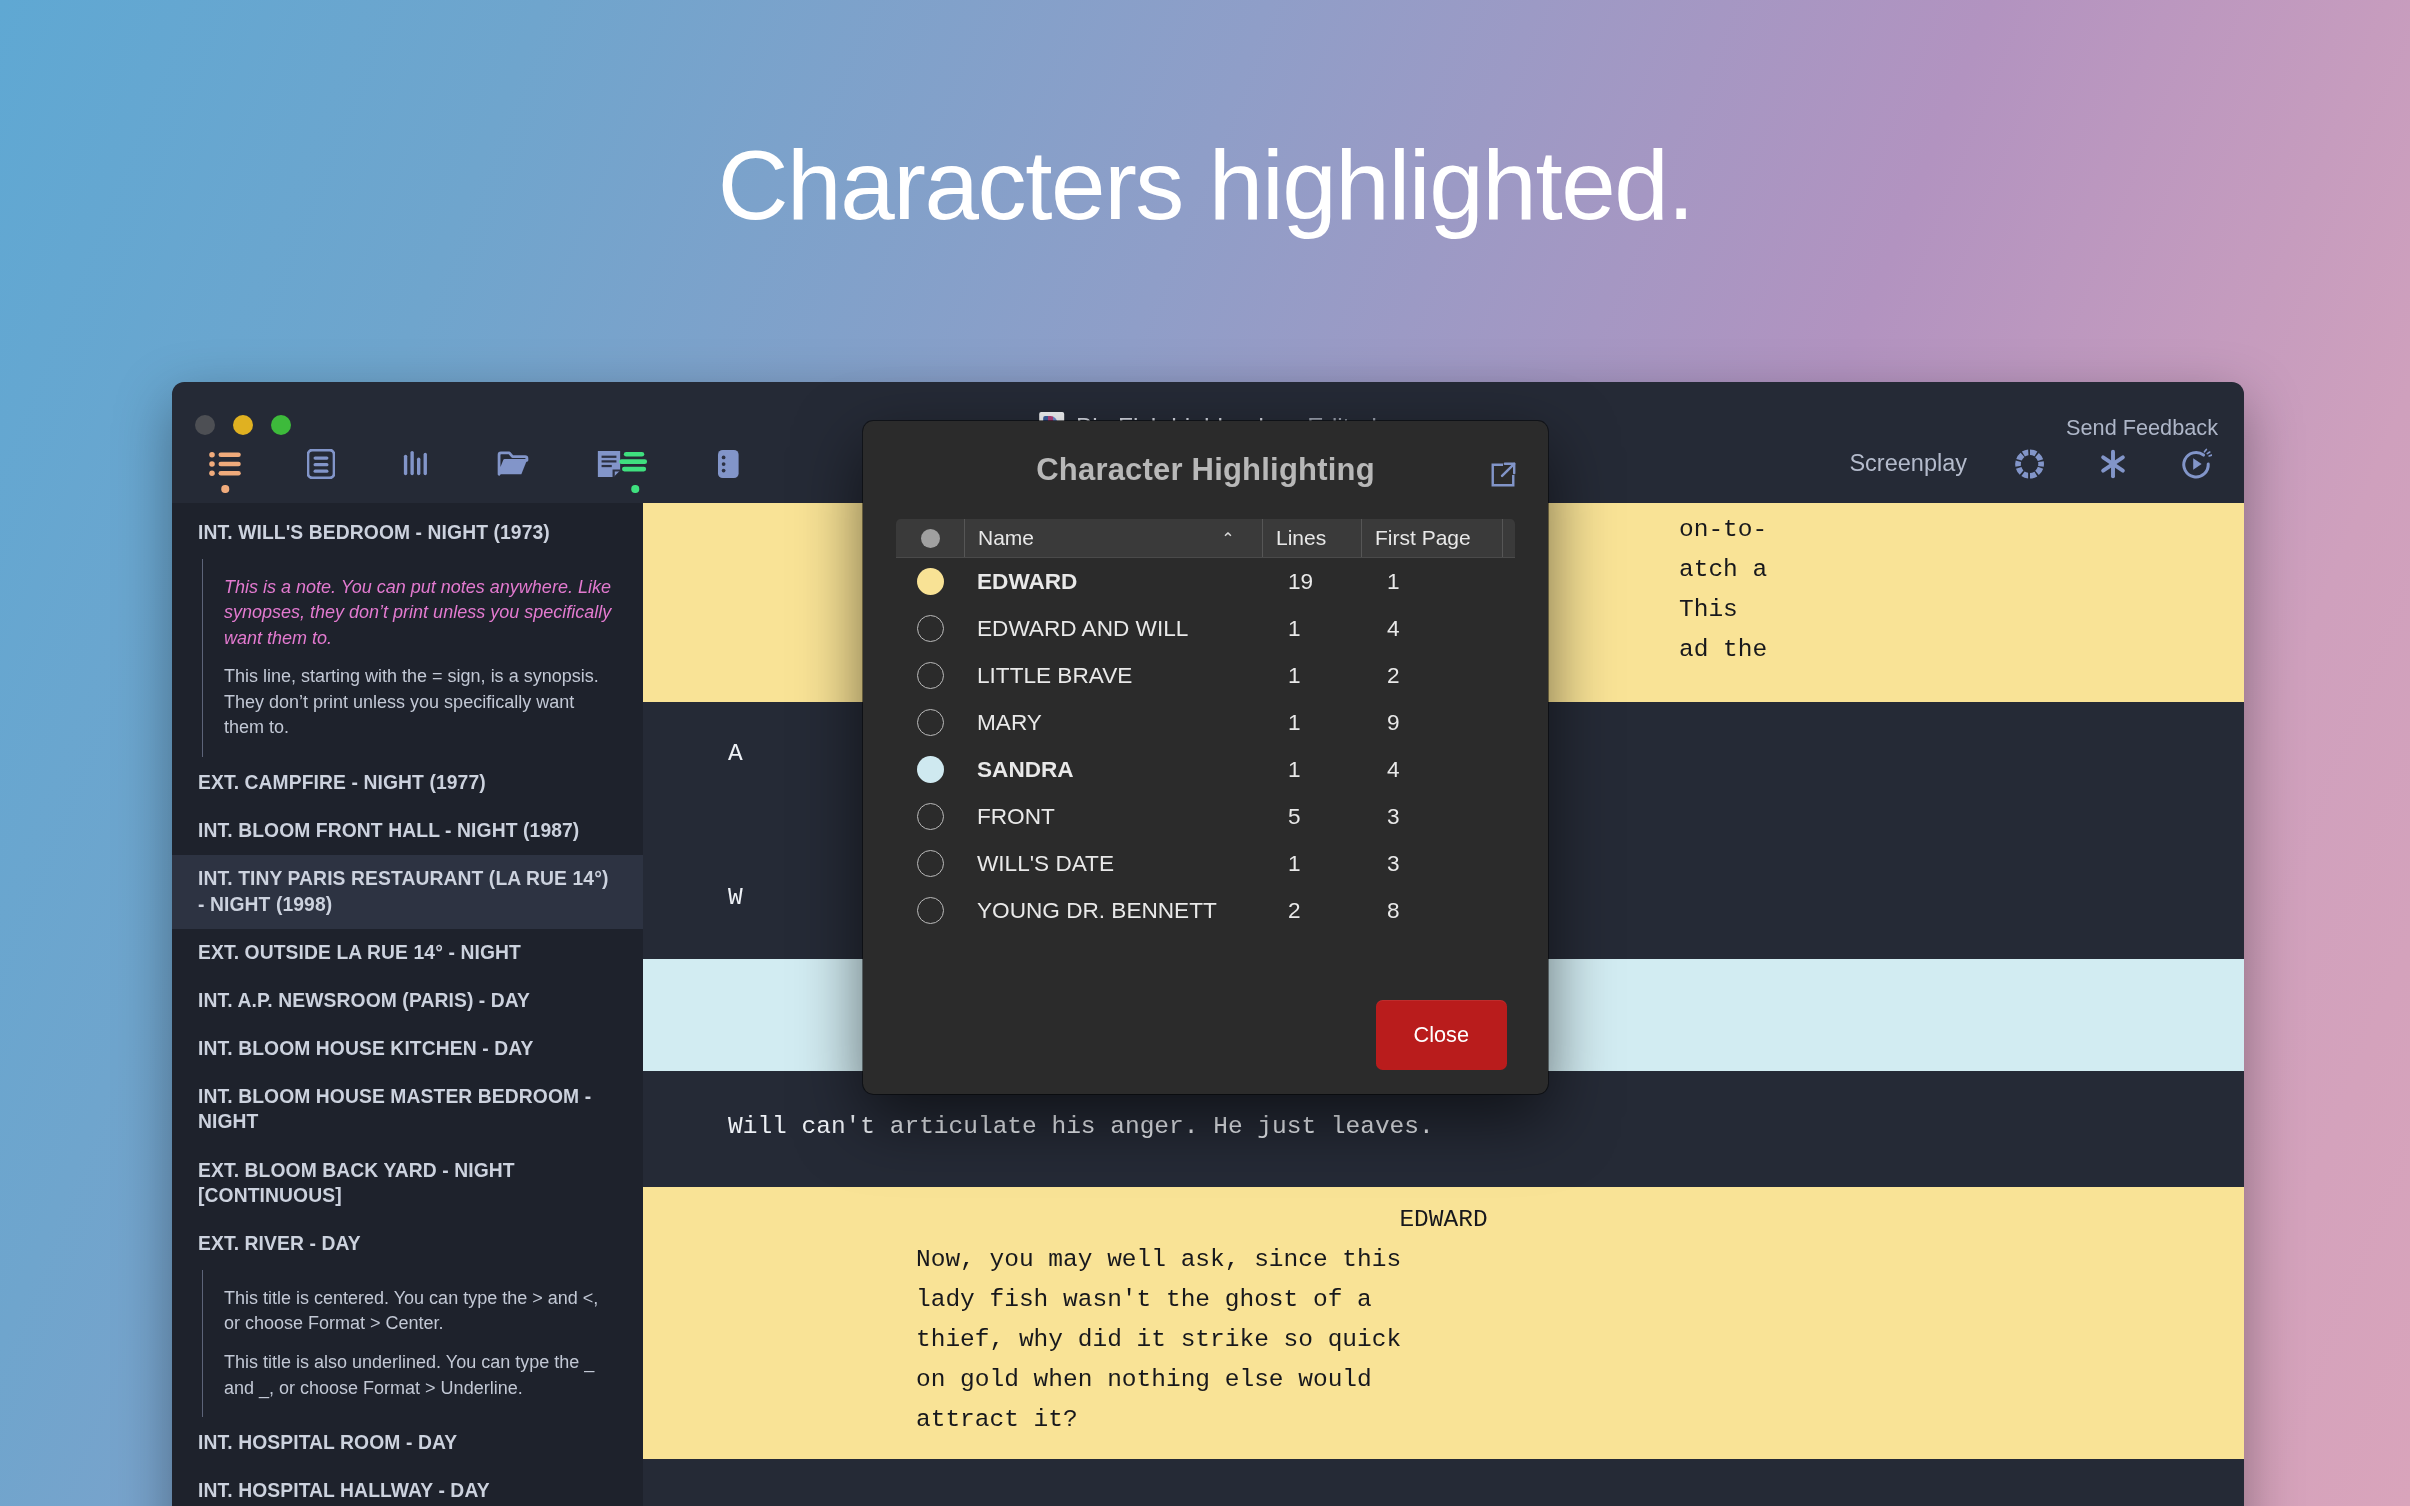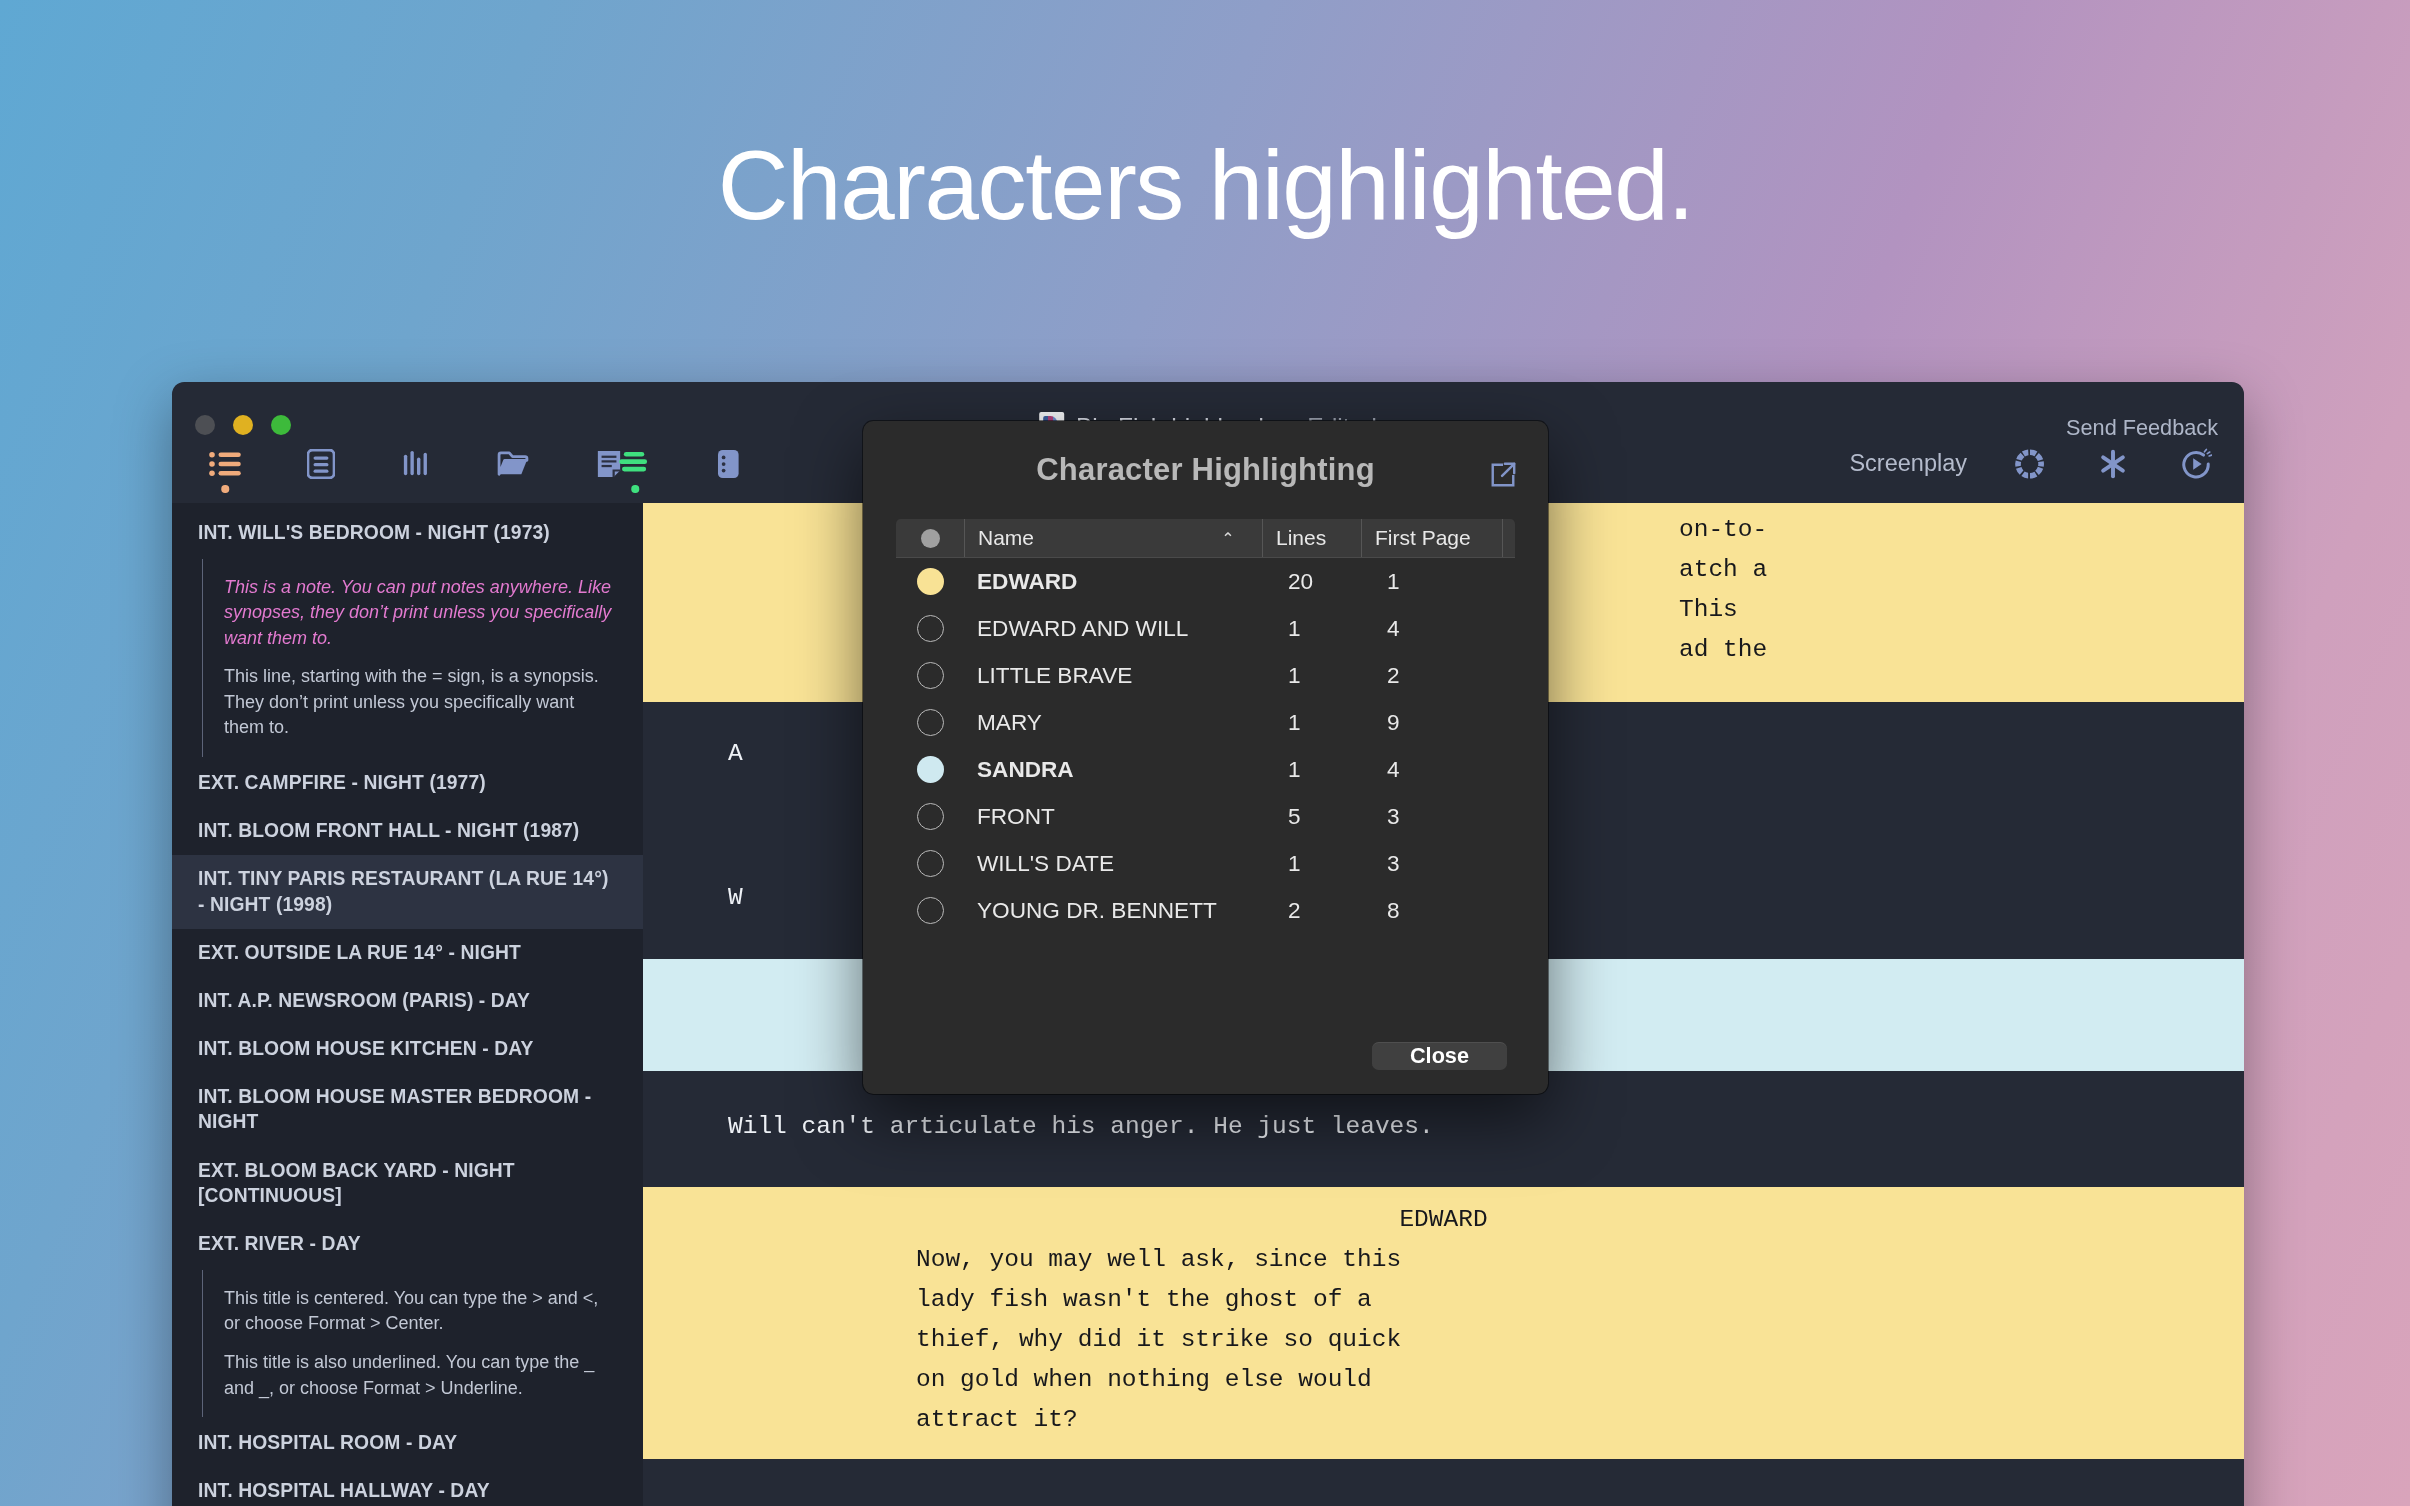--- a/index.html
+++ b/index.html
@@ -202,28 +202,27 @@
   .td-lines{ width: 99px; padding-left: 13px; }
   .td-page { width: 141px; padding-left: 13px; }
   .trow.on .td-name { font-weight: 700; }
 
   .modal-footer {
     position: absolute; left: 0; bottom: 0; width: 100%;
     padding: 0 41px 24.5px 0;
     display: flex; justify-content: flex-end;
   }
   .btn-close {
-    background: #404040;
+    background: #b91c1c;
     color: #ffffff;
     font-size: 21.7px;
     border: none;
     border-radius: 6.6px;
-    padding: 1px 38px;
+    padding: 22px 38px;
     box-shadow: 0 0.9px 0 rgba(255,255,255,0.08) inset;
-    font-weight: bold;
   }
 </style>
 </head>
 <body>
 
 <div class="headline">Characters highlighted.</div>
 
 <div class="window">
 
   <div class="titlebar">
@@ -438,21 +437,21 @@
           <span>First Page</span>
         </div>
       <div class="th th-last"></div>
     </div>
 
     <div class="trow on">
       <div class="td-swatch">
           <span class="swatch filled" style="background:#f8e295"></span>
         </div>
       <div class="td-name">EDWARD</div>
-      <div class="td-lines">20</div>
+      <div class="td-lines">19</div>
       <div class="td-page">1</div>
     </div>
 
     <div class="trow">
       <div class="td-swatch">
           <span class="swatch"></span>
         </div>
       <div class="td-name">EDWARD AND WILL</div>
       <div class="td-lines">1</div>
       <div class="td-page">4</div>

